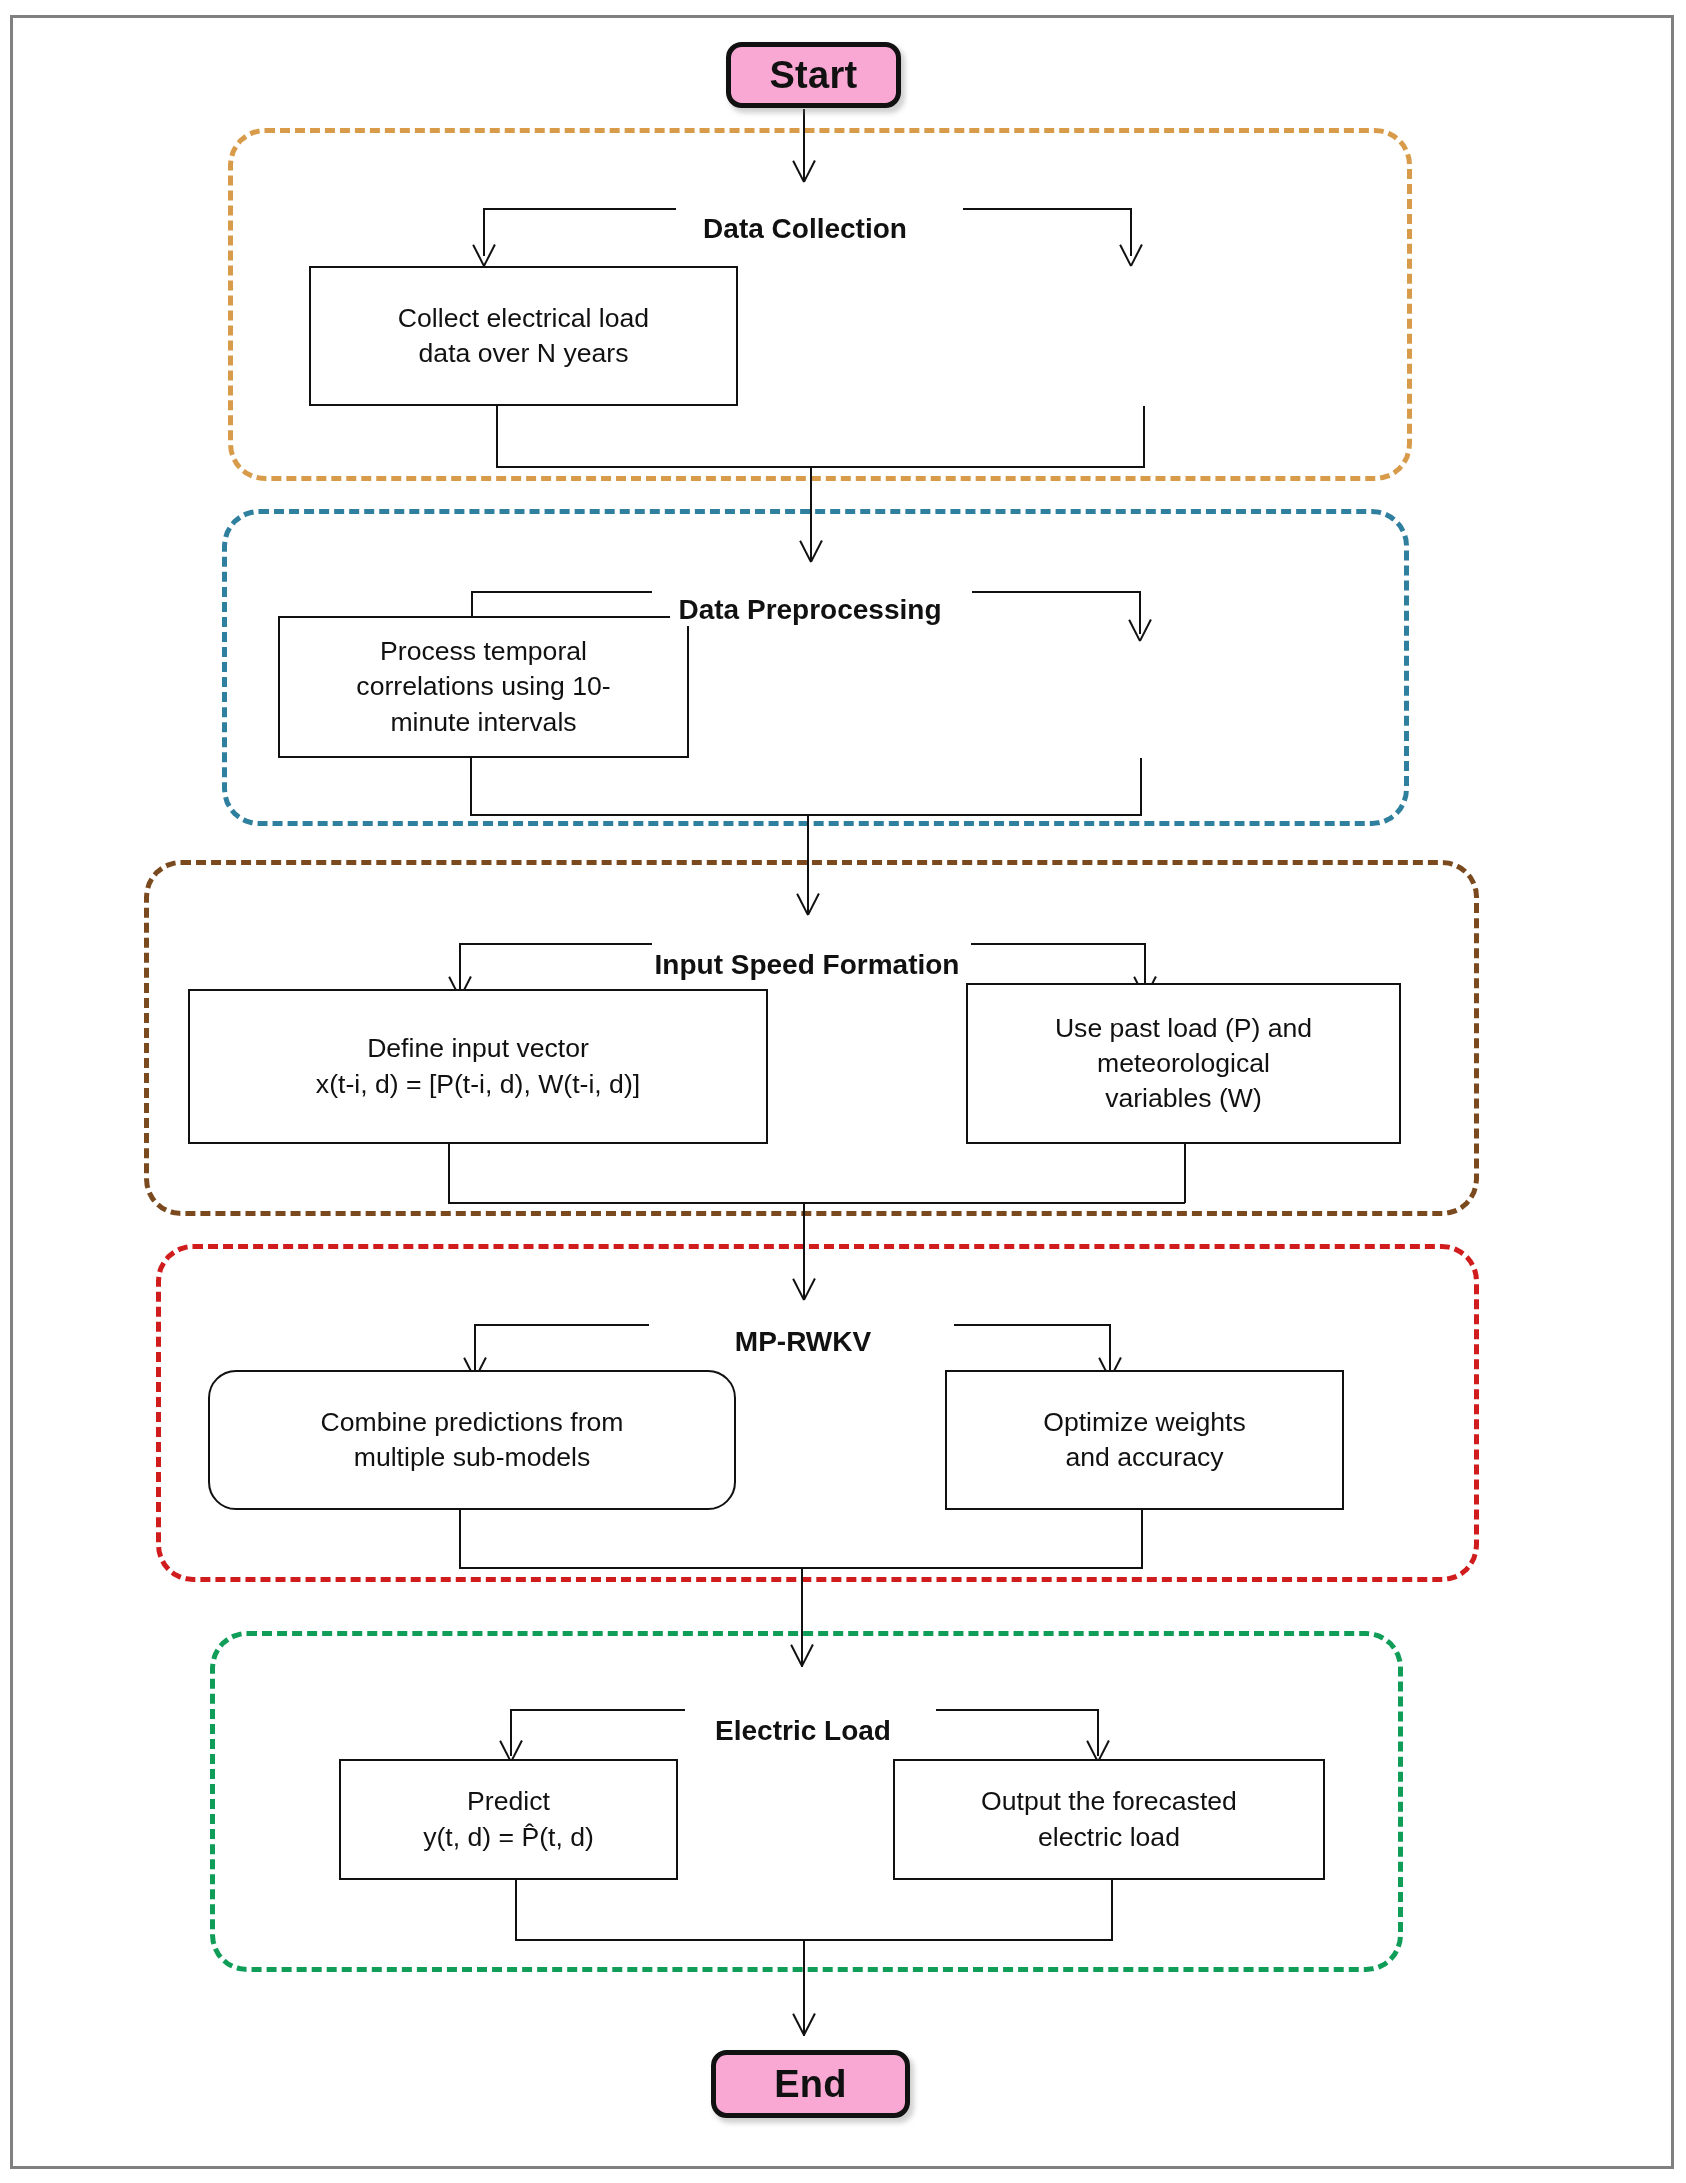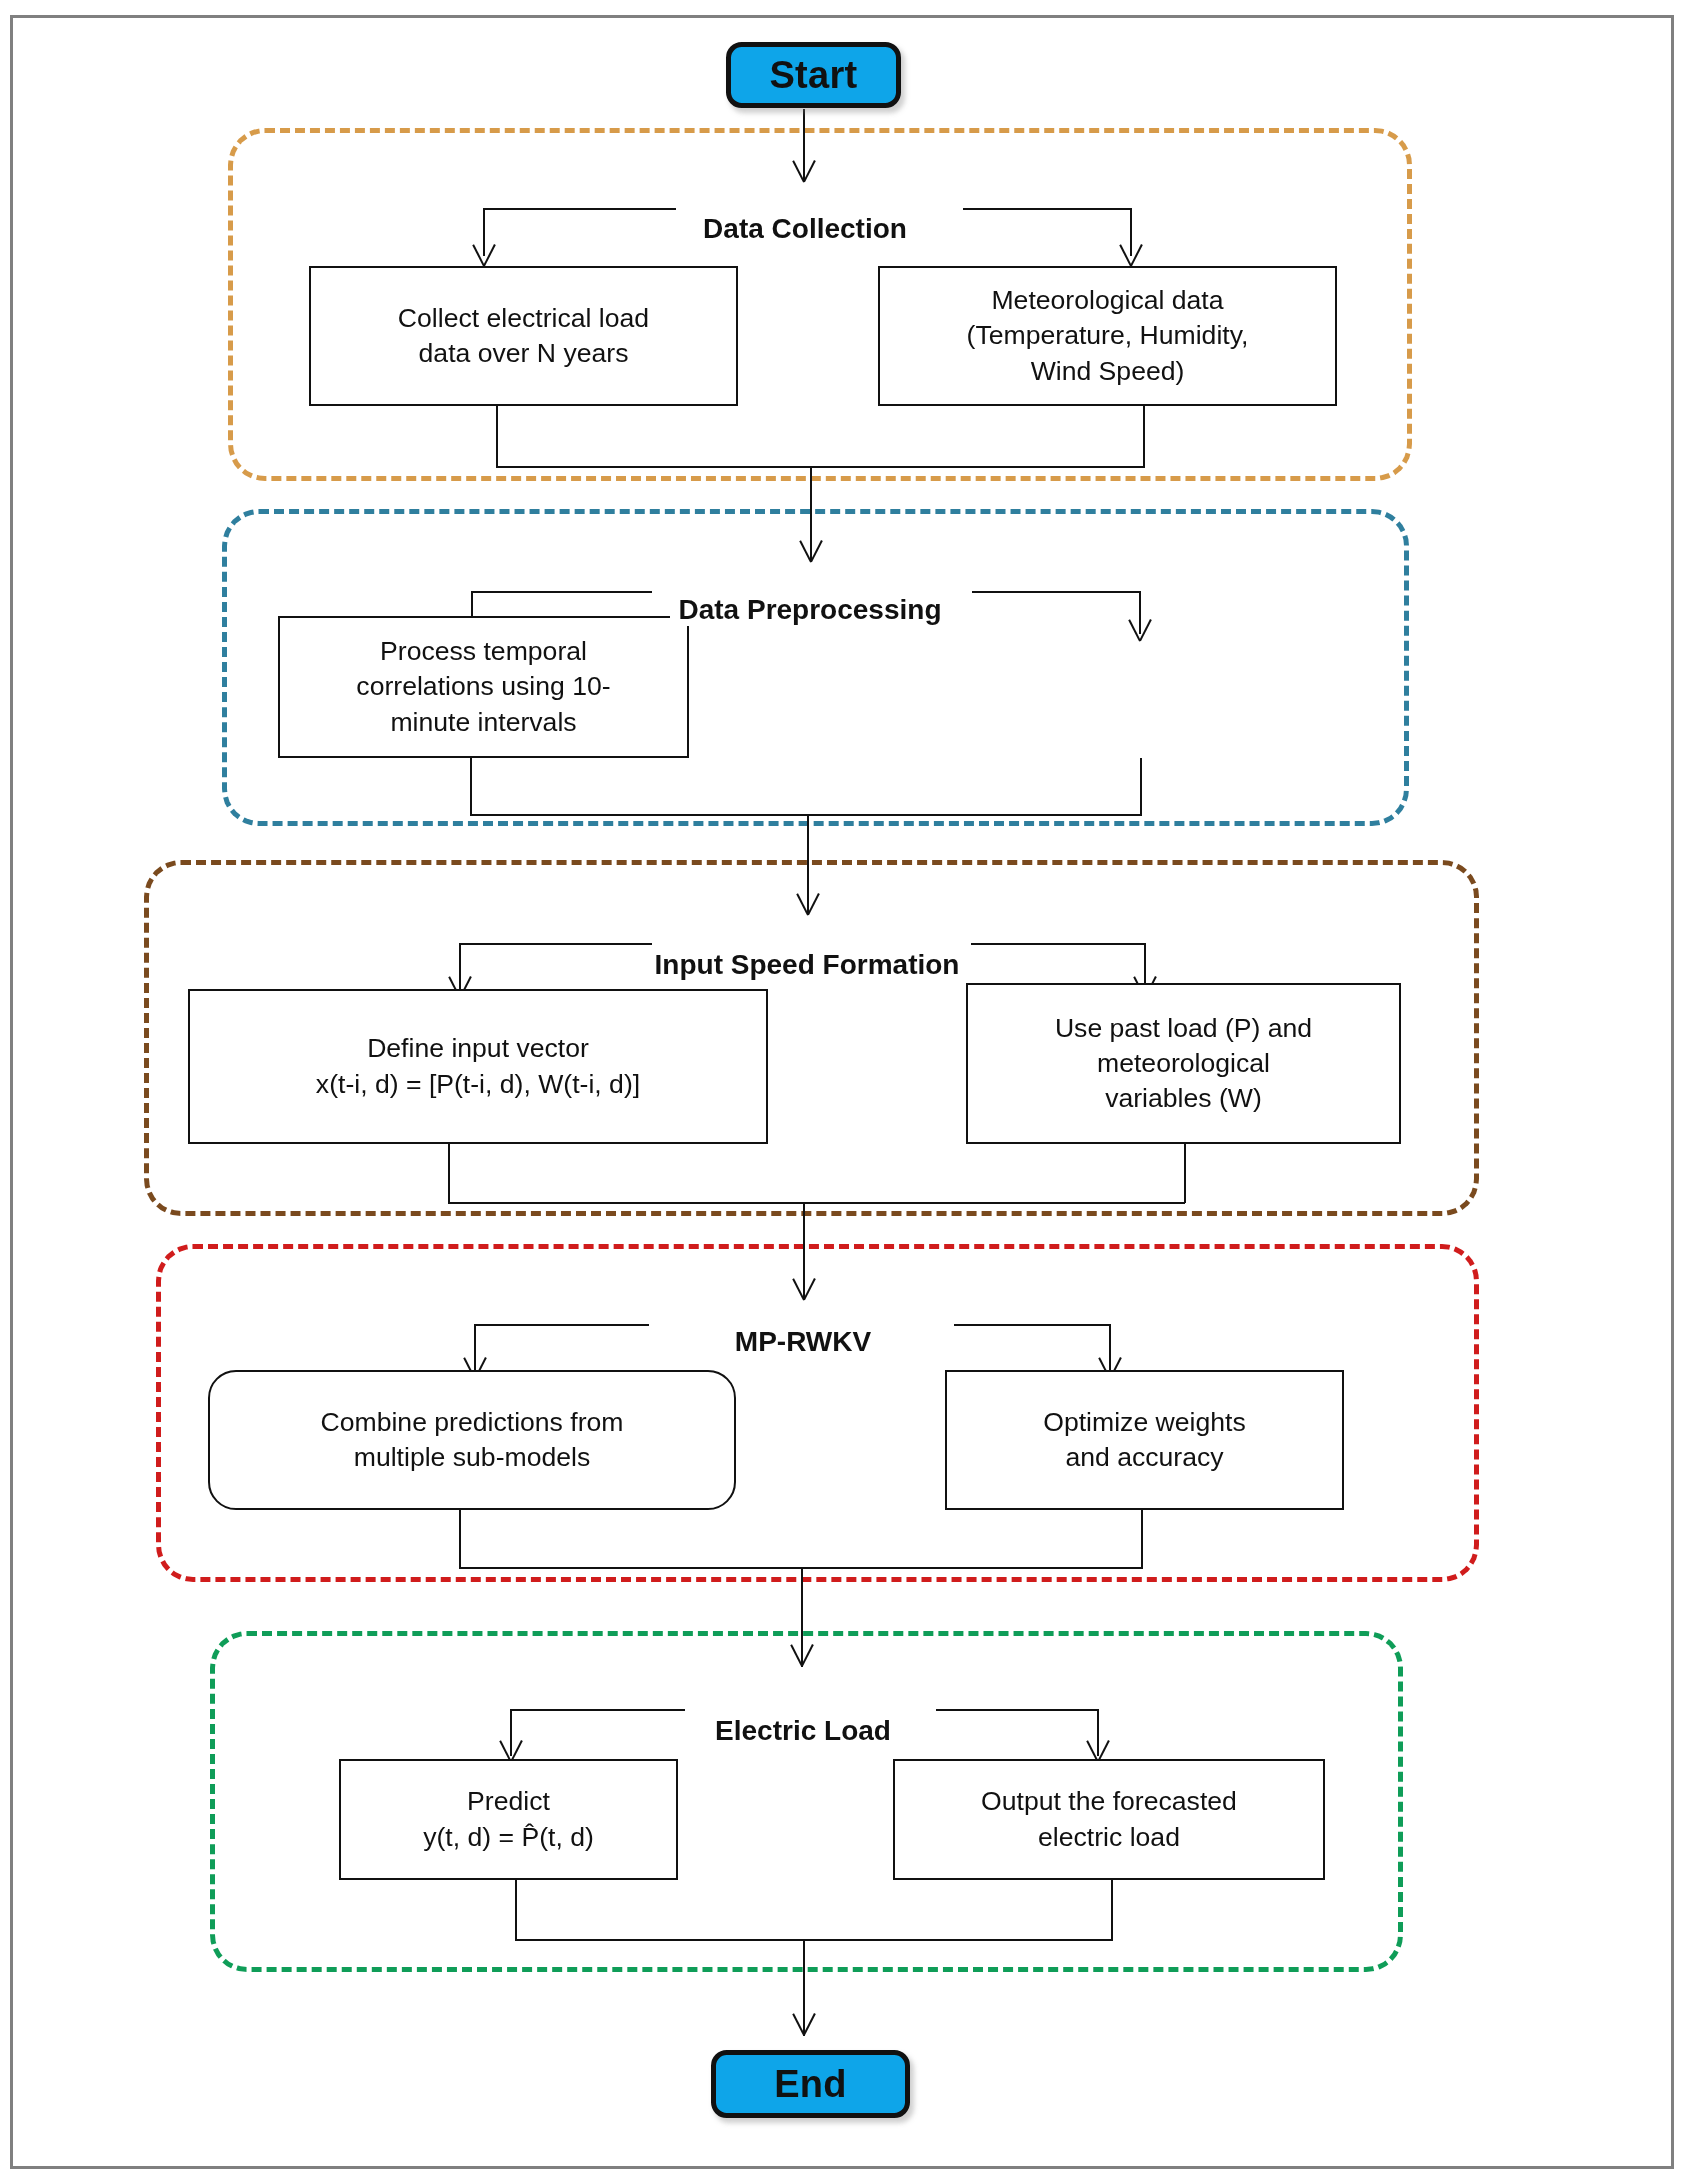--- a/index.html
+++ b/index.html
@@ -33,21 +33,21 @@
     left: 0; top: 0;
     width: 1687px;
     height: 2183px;
   }
 
   
   .terminator {
     position: absolute;
     border: 5.4px solid #111111;
     border-radius: 15.7px;
-    background: #0ea5e9;
+    background: #f9a8d4;
     box-sizing: border-box;
     display: flex;
     align-items: center;
     justify-content: center;
     font-size: 38px;
     font-weight: bold;
     color: #111111;
     letter-spacing: 0.3px;
     box-shadow: 3.6px 4.2px 5.4px rgba(120,120,120,0.35);
     z-index: 6;
@@ -151,23 +151,20 @@
   <div class="hline" style="left:963px; top:208px; width:169px;"></div>
   <div class="vline" style="left:483px; top:208px; height:48px;"></div>
   <div class="vline" style="left:1130px; top:208px; height:48px;"></div>
   <div class="arrow" style="left:471px; top:242px;"></div>
   <div class="arrow" style="left:1118px; top:242px;"></div>
 
   <div class="pbox" style="left:309px; top:266px; width:429px; height:140px;">
     <span class="txt">Collect electrical load<br>data over N years</span>
   </div>
 
-  <div class="pbox" style="left:878px; top:266px; width:459px; height:140px;">
-    <span class="txt">Meteorological data<br>(Temperature, Humidity,<br>Wind Speed)</span>
-  </div>
 
   <div class="vline" style="left:496px; top:406px; height:62px;"></div>
   <div class="vline" style="left:1143px; top:406px; height:62px;"></div>
   <div class="hline" style="left:496px; top:466px; width:648px;"></div>
   <div class="vline" style="left:810px; top:466px; height:94px;"></div>
   <div class="arrow" style="left:798px; top:538px;"></div>
 
   <div class="stage" style="left:222px; top:509px; width:1187px; height:317px; border-color:#2f7f9e;"></div>
 
   <div class="stage-title" style="left:810px; top:560px;">Data Preprocessing</div>

